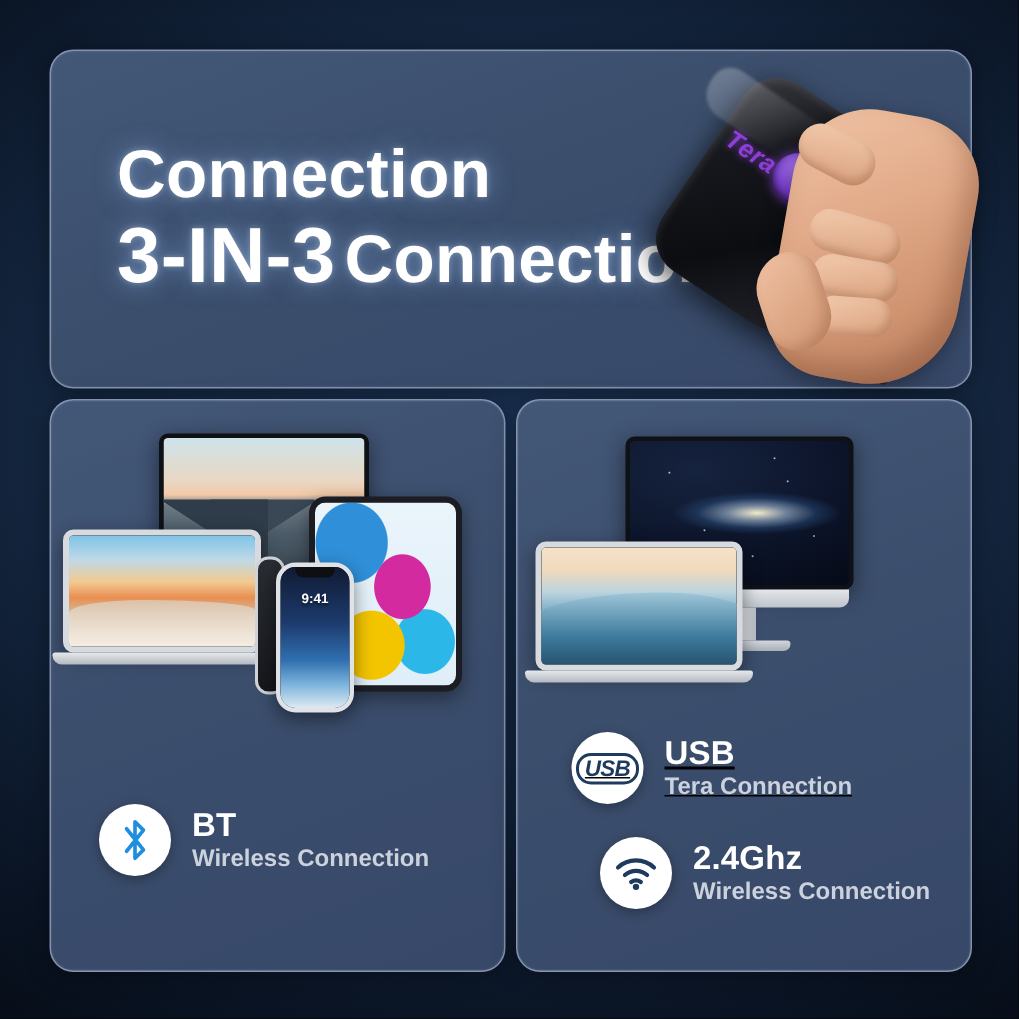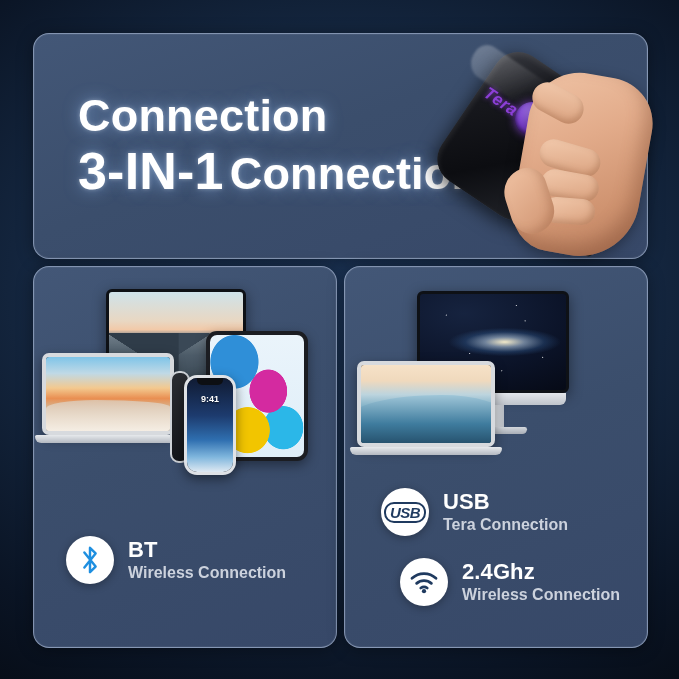--- a/index.html
+++ b/index.html
@@ -182,39 +182,39 @@
   .badge{position:absolute;display:flex;align-items:center;}
   .badge-circle{
     width:48px;height:48px;border-radius:50%;background:#fff;
     display:flex;align-items:center;justify-content:center;flex:0 0 auto;
     box-shadow:0 2px 8px rgba(0,0,0,.30);
   }
   .badge-text{margin-left:14px;line-height:1.12;}
   .badge-title{color:#ffffff;font-size:22px;font-weight:bold;display:block;letter-spacing:.1px;}
   .badge-sub{color:#ccd2dd;font-size:16px;font-weight:bold;display:block;margin-top:2px;}
   #badge-bt{left:66px;top:536px;}
-  #badge-usb{left:381px;top:488px;}
+  #badge-usb{left:381px;top:488px;text-decoration:underline;}
   #badge-wifi{left:400px;top:558px;}
   .usb-glyph{
     color:#1f3a5f;font-size:15px;font-weight:bold;font-style:italic;
     letter-spacing:-.5px;border:2px solid #1f3a5f;border-radius:10px;
     padding:1px 4px;line-height:1;
   }
 </style>
 </head>
 <body>
 
 <div class="stage">
 
   <div class="panel" id="panel-top"></div>
 
   <div class="headline">
     <span class="hl-1">Connection</span>
     <span class="hl-2">
-      <span class="big">3-IN-1</span><span class="sm">Connection</span>
+      <span class="big">3-IN-3</span><span class="sm">Connection</span>
     </span>
   </div>
 
   <div class="product">
     <div class="glow"></div>
     <div class="scanner-body"></div>
     <div class="scanner-top-hl"></div>
     <div class="tera-logo">Tera</div>
     <div class="trigger"></div>
     <div class="led"></div>

